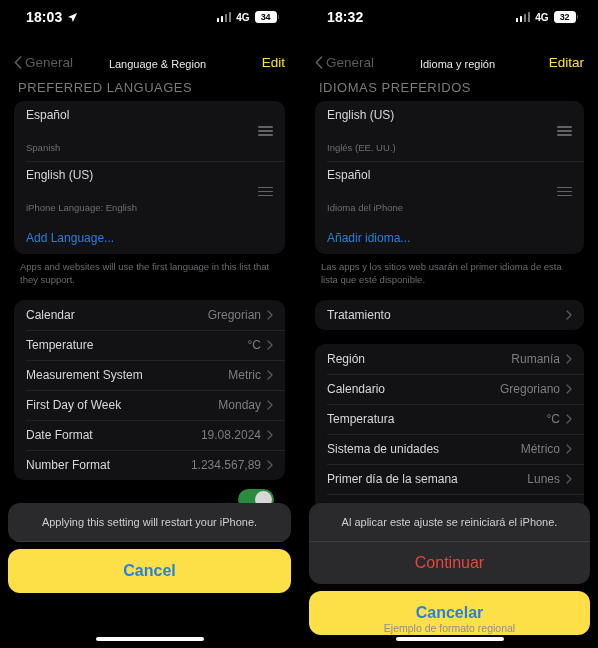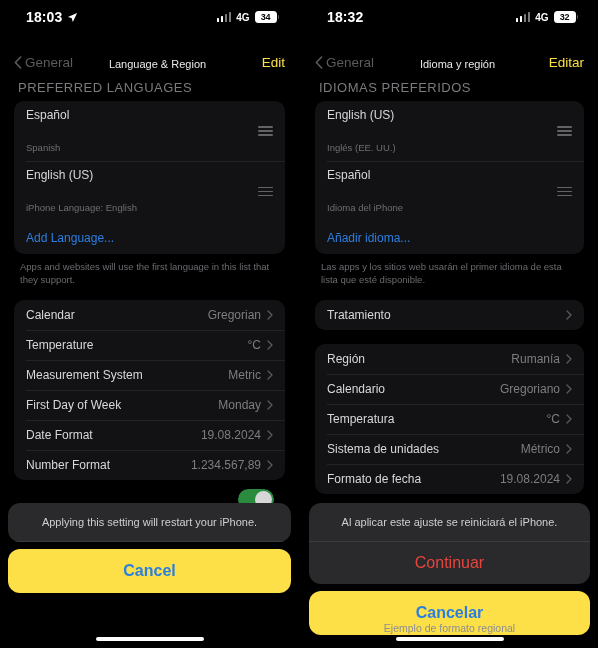--- a/index.html
+++ b/index.html
@@ -376,20 +376,29 @@
         <div class="row">
           <span class="row-label">Sistema de unidades</span>
           <span class="row-right">
             <span class="row-value">Métrico</span>
             <svg class="chev" viewBox="0 0 6 10">
                 <path d="M1 1 L5 5 L1 9" stroke="#5a5a5e" stroke-width="1.3" fill="none" stroke-linecap="round" stroke-linejoin="round"></path>
               </svg>
           </span>
         </div>
         <div class="row">
+          <span class="row-label">Primer día de la semana</span>
+          <span class="row-right">
+            <span class="row-value">Lunes</span>
+            <svg class="chev" viewBox="0 0 6 10">
+                <path d="M1 1 L5 5 L1 9" stroke="#5a5a5e" stroke-width="1.3" fill="none" stroke-linecap="round" stroke-linejoin="round"></path>
+              </svg>
+          </span>
+        </div>
+        <div class="row">
           <span class="row-label">Formato de fecha</span>
           <span class="row-right">
             <span class="row-value">19.08.2024</span>
             <svg class="chev" viewBox="0 0 6 10">
                 <path d="M1 1 L5 5 L1 9" stroke="#5a5a5e" stroke-width="1.3" fill="none" stroke-linecap="round" stroke-linejoin="round"></path>
               </svg>
           </span>
         </div>
       </div>
     </div>

